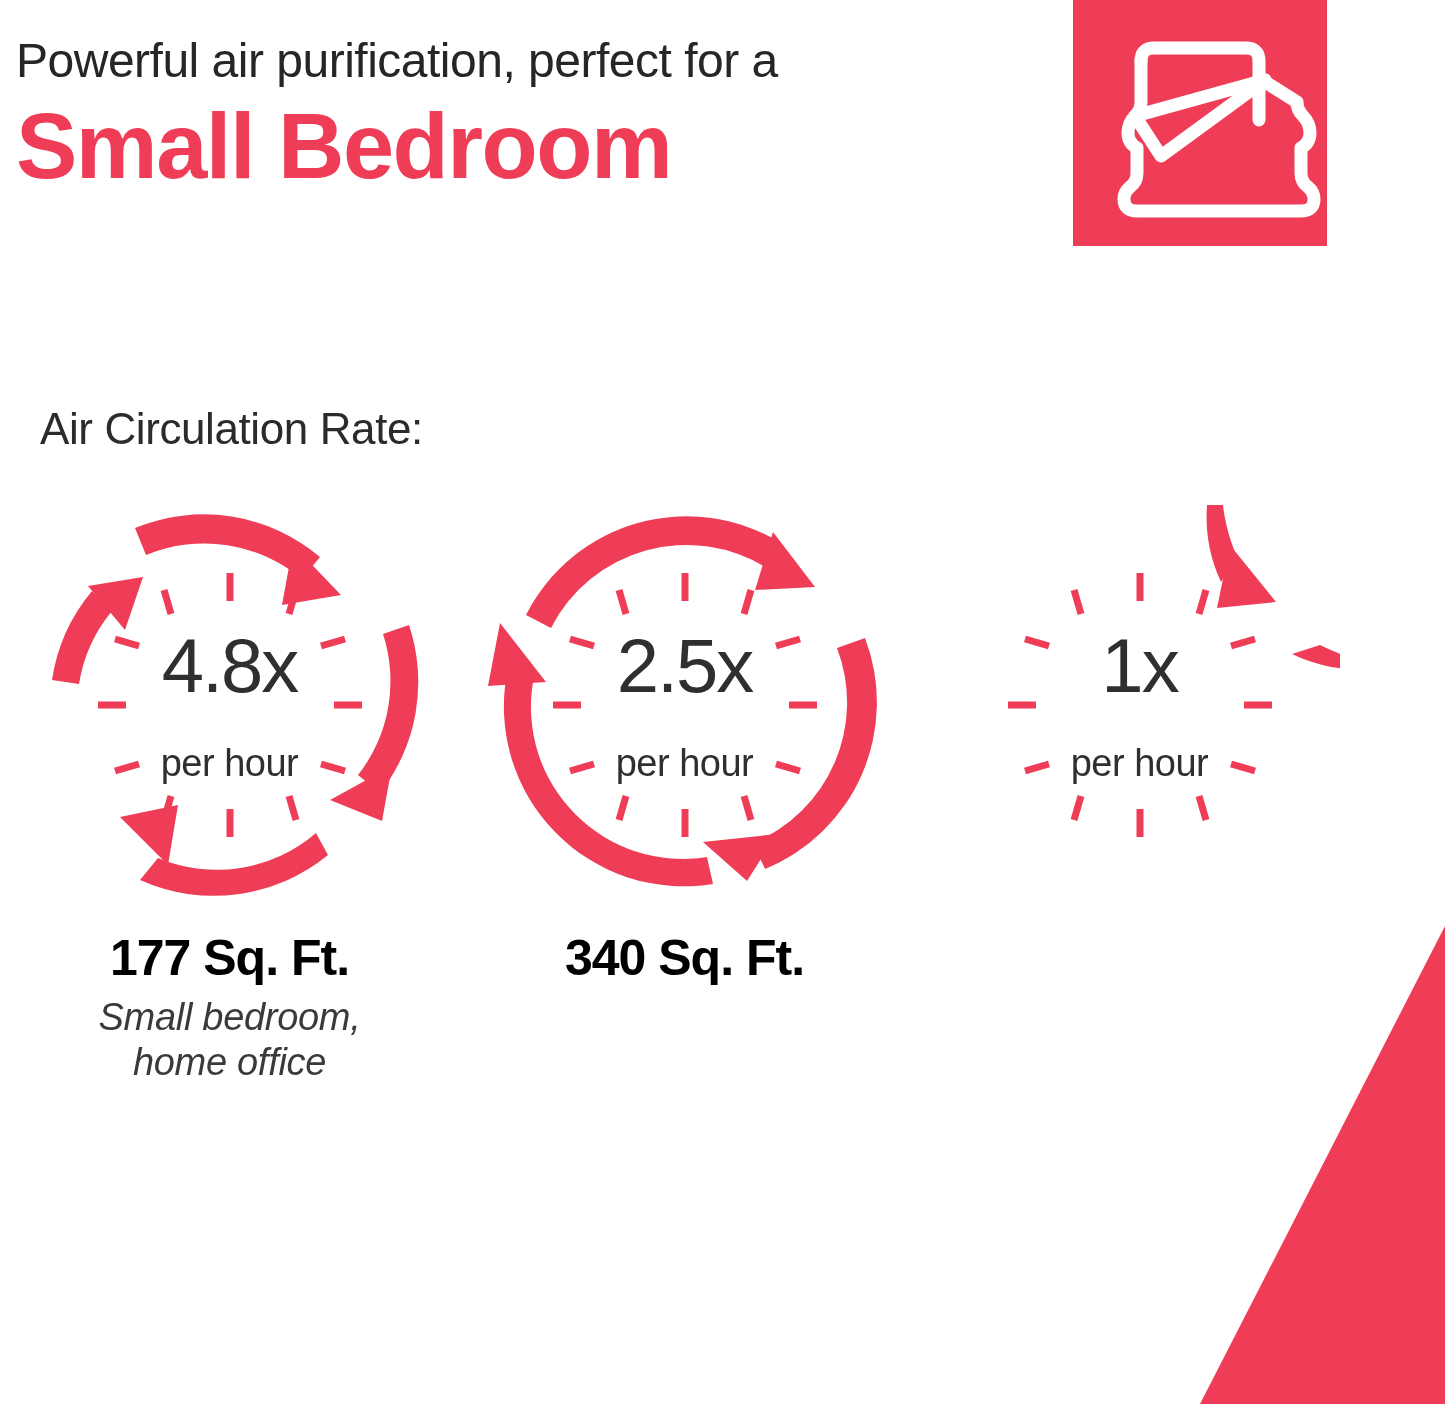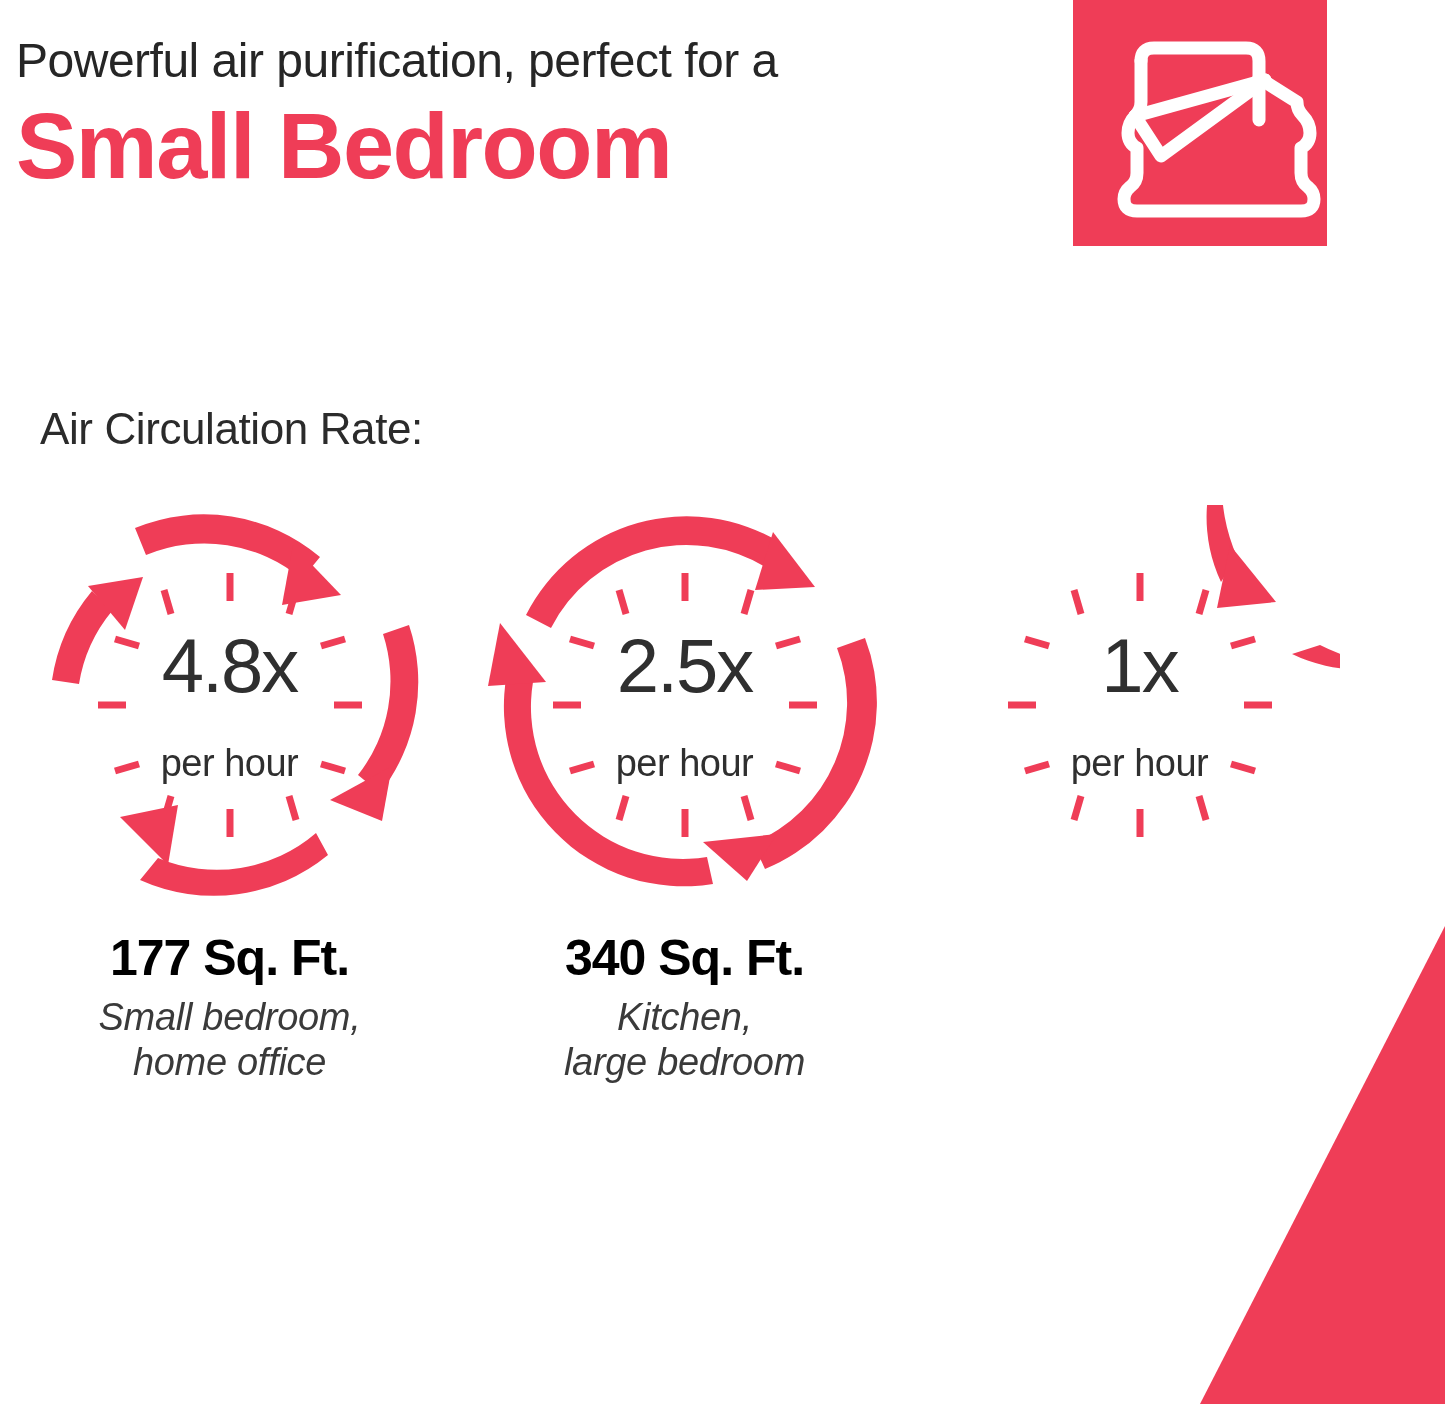--- a/index.html
+++ b/index.html
@@ -252,24 +252,20 @@
             <path d="M228 379 A180 180 0 0 1 22 168 L48 177 A152 152 0 0 0 222 352 Z"></path>
             <path d="M15 118 L61 177 L3 181 Z"></path>
           </g>
         </svg>
         <div class="gauge-center">
           <div class="gauge-value">2.5x</div>
           <div class="gauge-unit">per hour</div>
         </div>
       </div>
       <div class="area-value">340 Sq. Ft.</div>
-      <div class="area-desc">
-        <span>Kitchen,</span><br>
-        <span>large bedroom</span>
-      </div>
     </div>
 
     <div class="gauge-col c3">
       <div class="gauge-wrap">
         <svg viewBox="0 0 400 400" aria-hidden="true">
           <g stroke="#ef3d57" stroke-width="7" stroke-linecap="butt">
             <line x1="200" y1="68" x2="200" y2="96"></line>
             <line x1="266" y1="85" x2="259" y2="109"></line>
             <line x1="315" y1="134" x2="291" y2="141"></line>
             <line x1="332" y1="200" x2="304" y2="200"></line>

